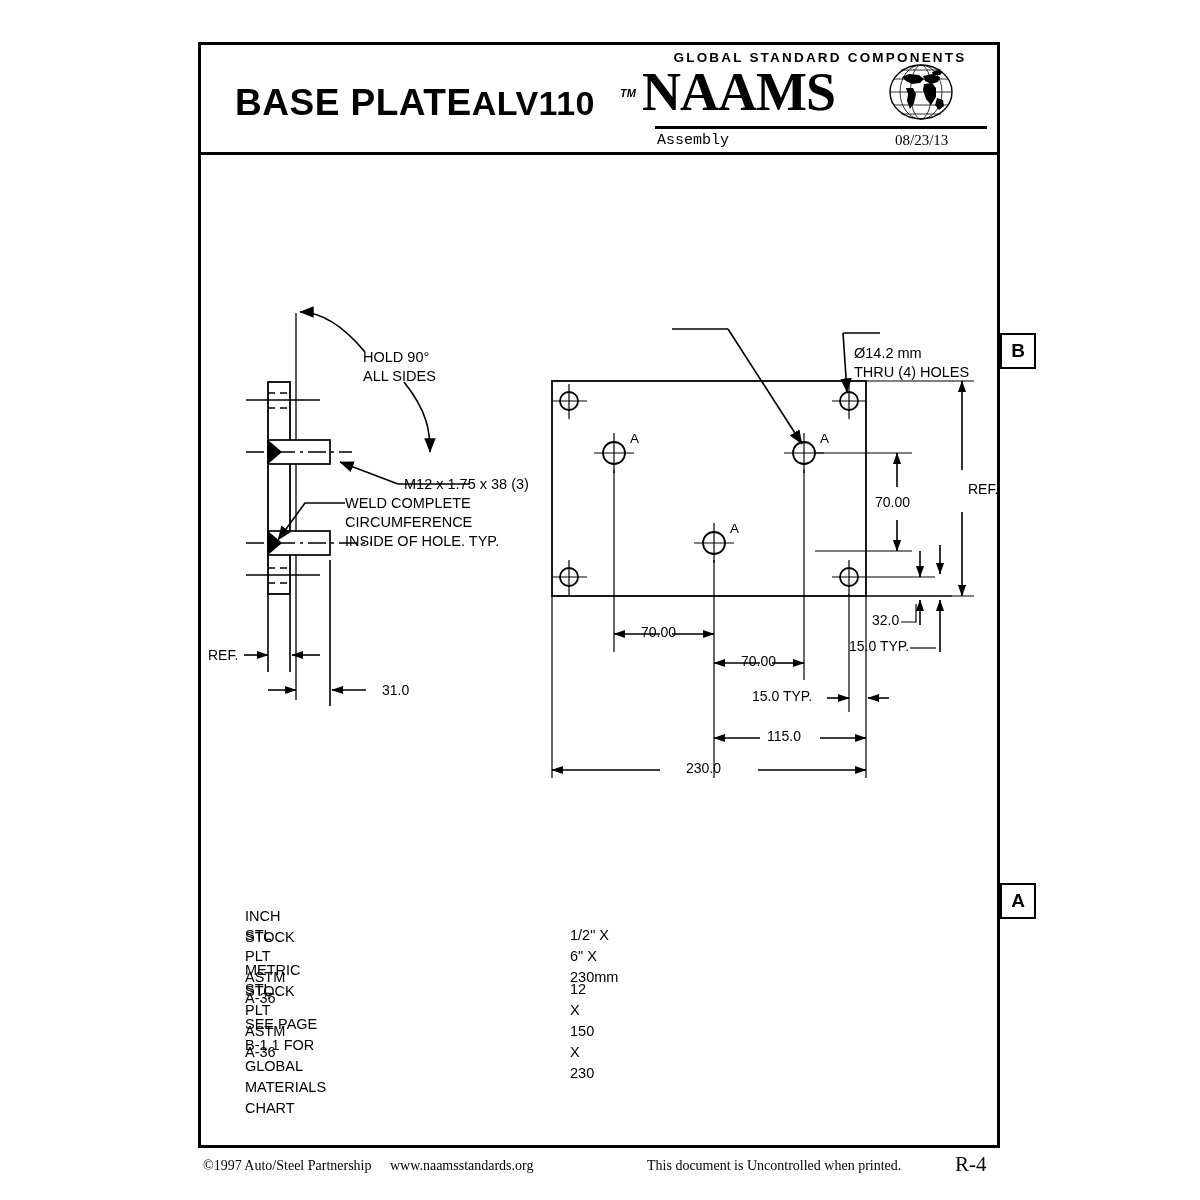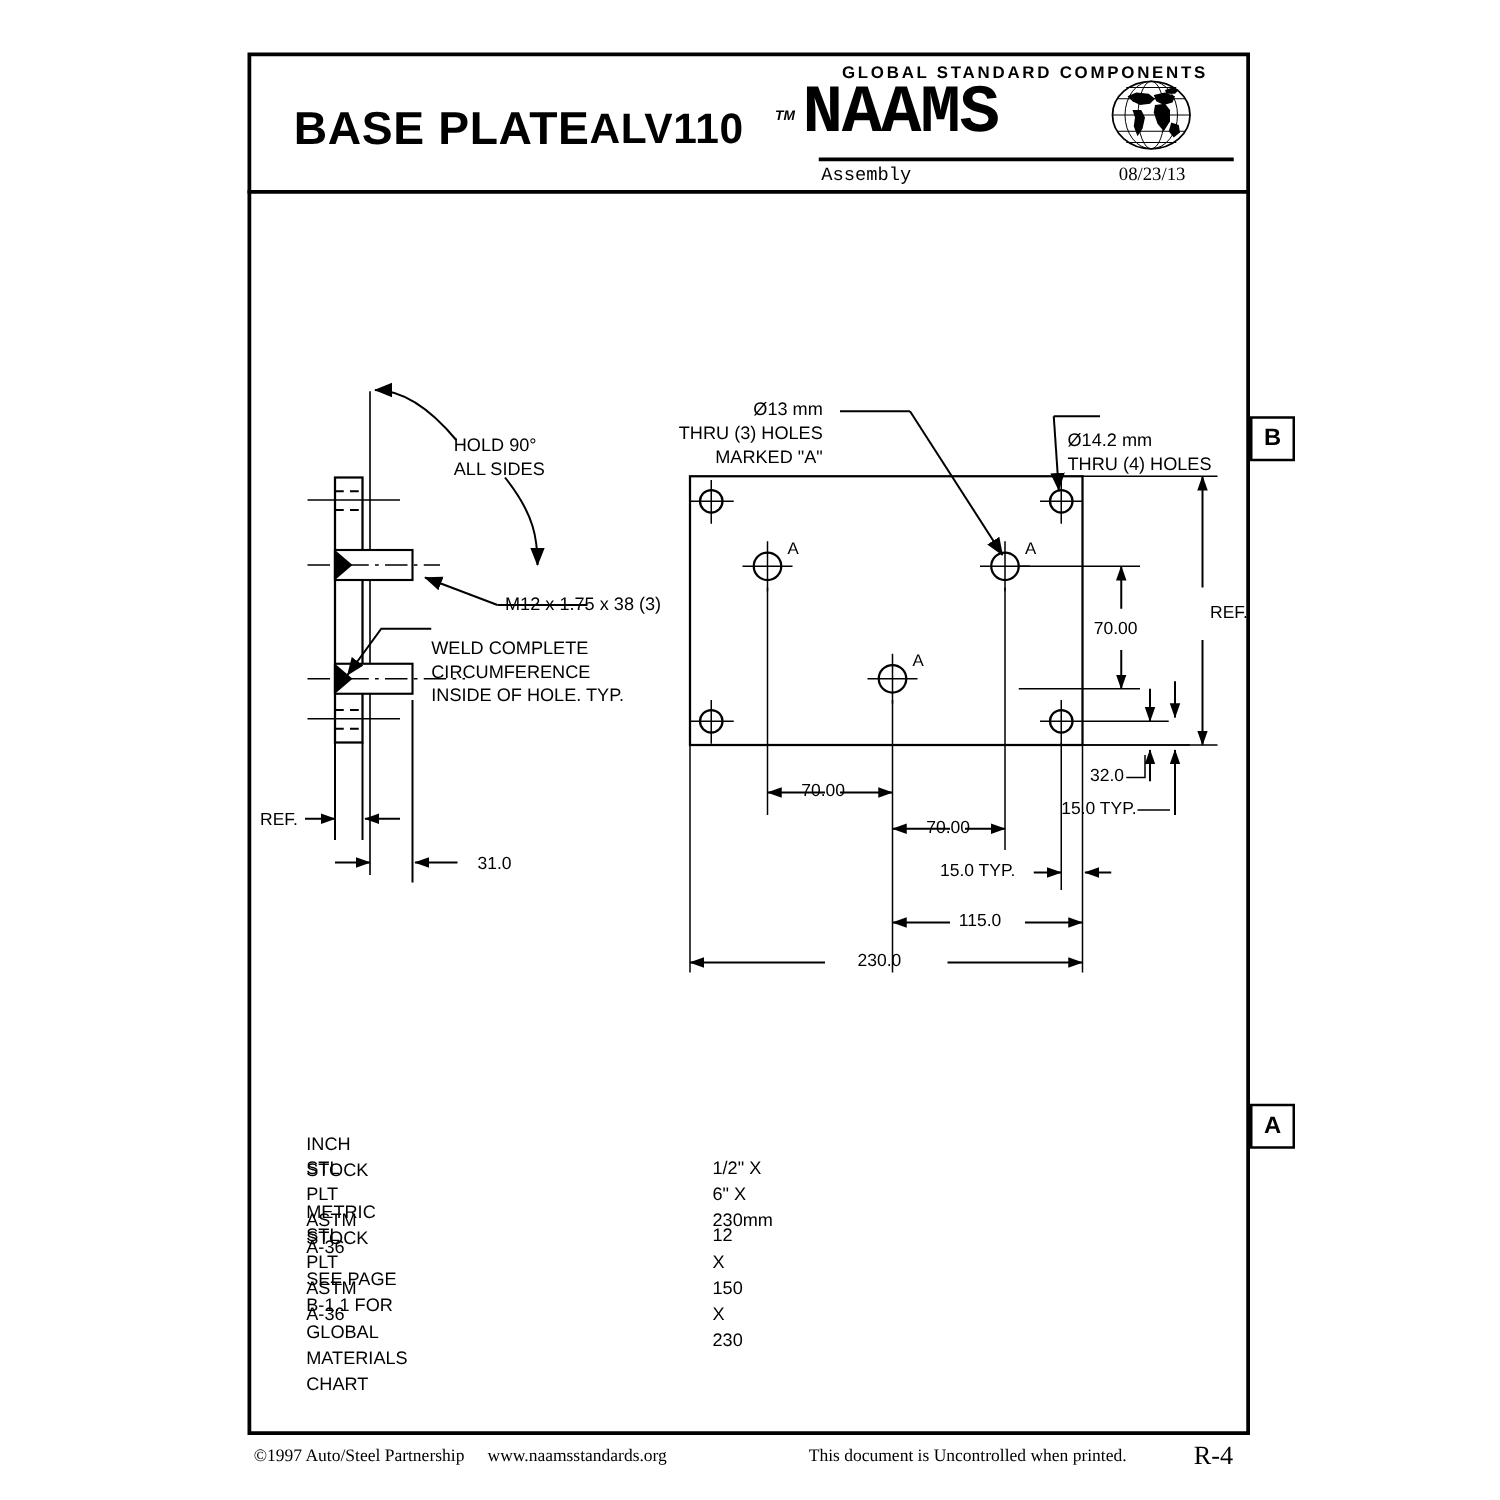--- a/index.html
+++ b/index.html
@@ -46,21 +46,21 @@
     position:absolute;left:35px;top:2px;width:330px;
     font-size:13.5px;font-weight:bold;letter-spacing:2.2px;
     text-align:center;font-family:"Liberation Sans", sans-serif;
   }
   .brand-tm{
     position:absolute;left:0px;top:39px;font-size:11px;font-weight:bold;font-style:italic;
   }
   .brand-name{
     position:absolute;left:22px;top:17px;
     font-size:54px;font-weight:bold;letter-spacing:-1px;line-height:1;
-    font-family:Liberation Mono, monospace;
+    font-family:Liberation Serif, serif;
   }
   .brand-rule{
     position:absolute;left:35px;top:78px;width:332px;height:3px;background:#000;
   }
   .brand-assembly{
     position:absolute;left:37px;top:84px;font-size:15px;
     font-family:Liberation Mono, monospace;
   }
   .brand-date{
     position:absolute;left:275px;top:84px;font-size:15px;
@@ -340,29 +340,26 @@
         <line x1="552" y1="770" x2="660" y2="770" marker-start="url(#arS)"></line>
         <line x1="866" y1="770" x2="758" y2="770" marker-start="url(#arS)"></line>
       </g>
 
     </g>
   </svg>
 
   <div class="note" style="left:363px;top:348px;">HOLD 90°
 ALL SIDES</div>
   <div class="note" style="left:404px;top:475px;">M12 x 1.75 x 38 (3)</div>
-  <div class="note" style="left:345px;top:494px;margin-top:16px;">WELD COMPLETE
+  <div class="note" style="left:345px;top:494px;">WELD COMPLETE
 CIRCUMFERENCE
 INSIDE OF HOLE. TYP.</div>
   <div class="dim" style="left:208px;top:647px;">REF.</div>
   <div class="dim" style="left:382px;top:682px;">31.0</div>
 
-  <div class="note" style="left:543px;top:319px;text-align:right;">Ø13 mm
-THRU (3) HOLES
-MARKED "A"</div>
   <div class="note" style="left:854px;top:334px;margin-top:10px;">Ø14.2 mm
 THRU (4) HOLES</div>
 
   <div class="holelabel" style="left:630px;top:431px;">A</div>
   <div class="holelabel" style="left:820px;top:431px;">A</div>
   <div class="holelabel" style="left:730px;top:521px;">A</div>
 
   <div class="dim" style="left:968px;top:481px;">REF.</div>
   <div class="dim" style="left:875px;top:494px;">70.00</div>
   <div class="dim" style="left:872px;top:612px;">32.0</div>

